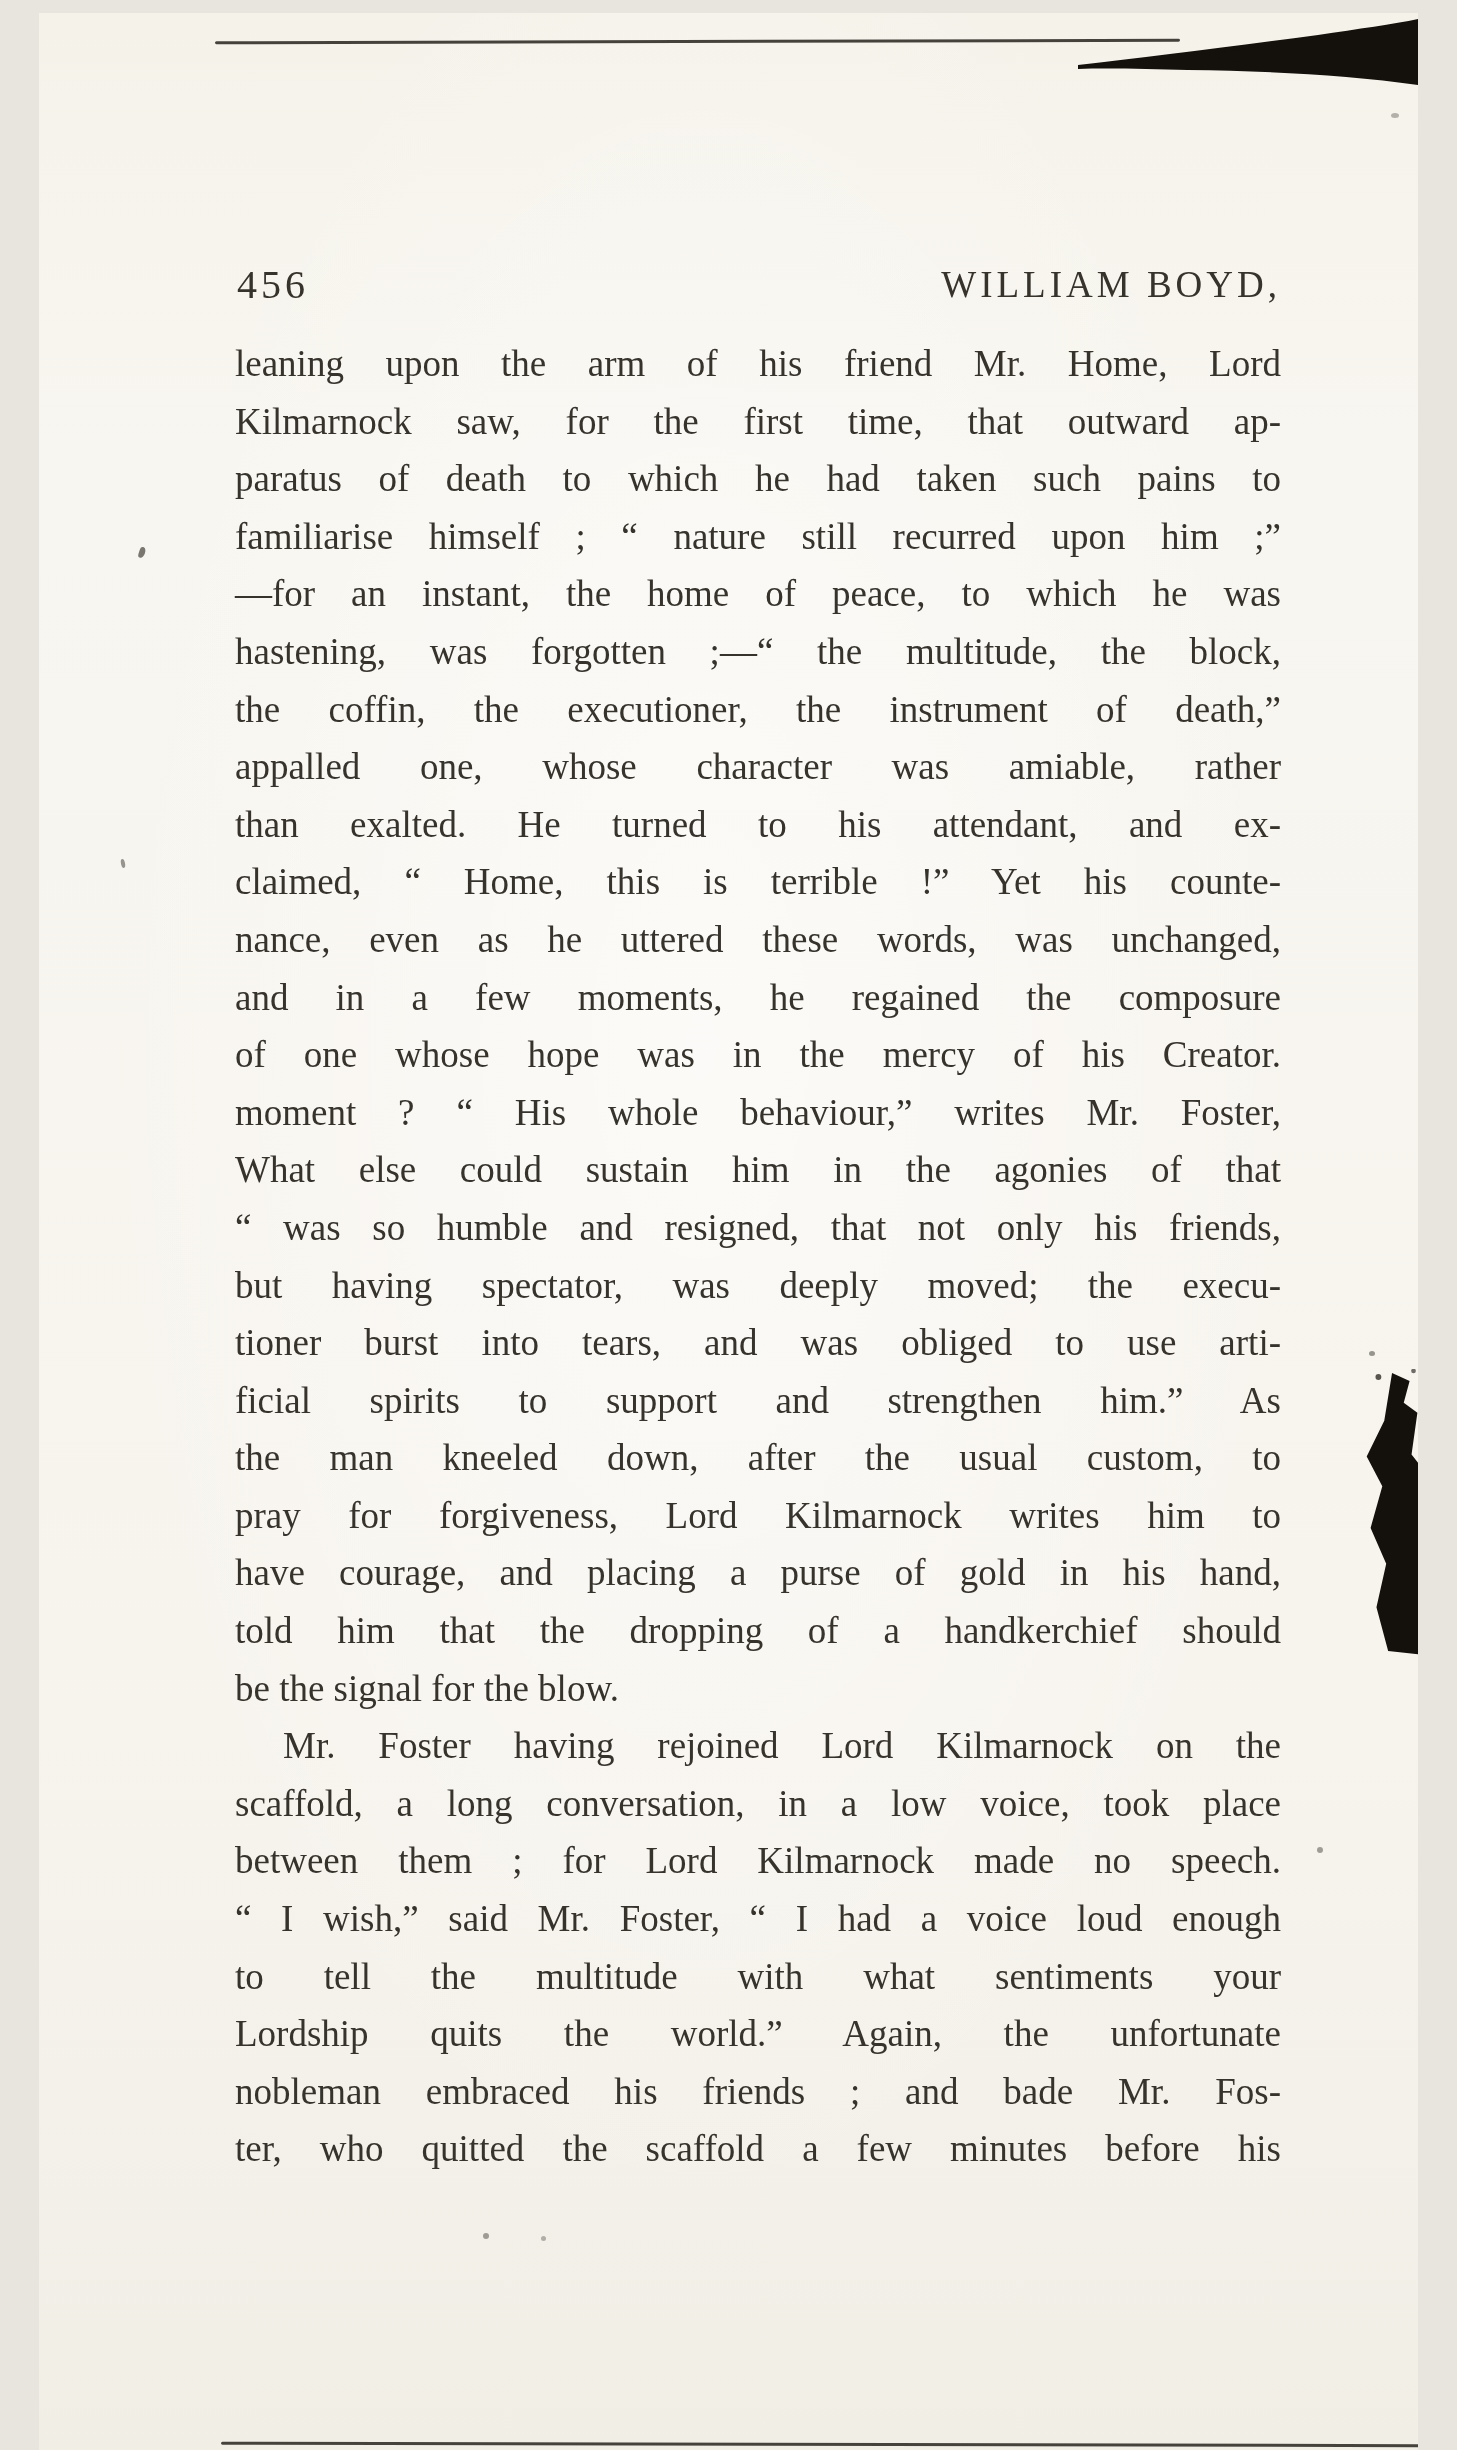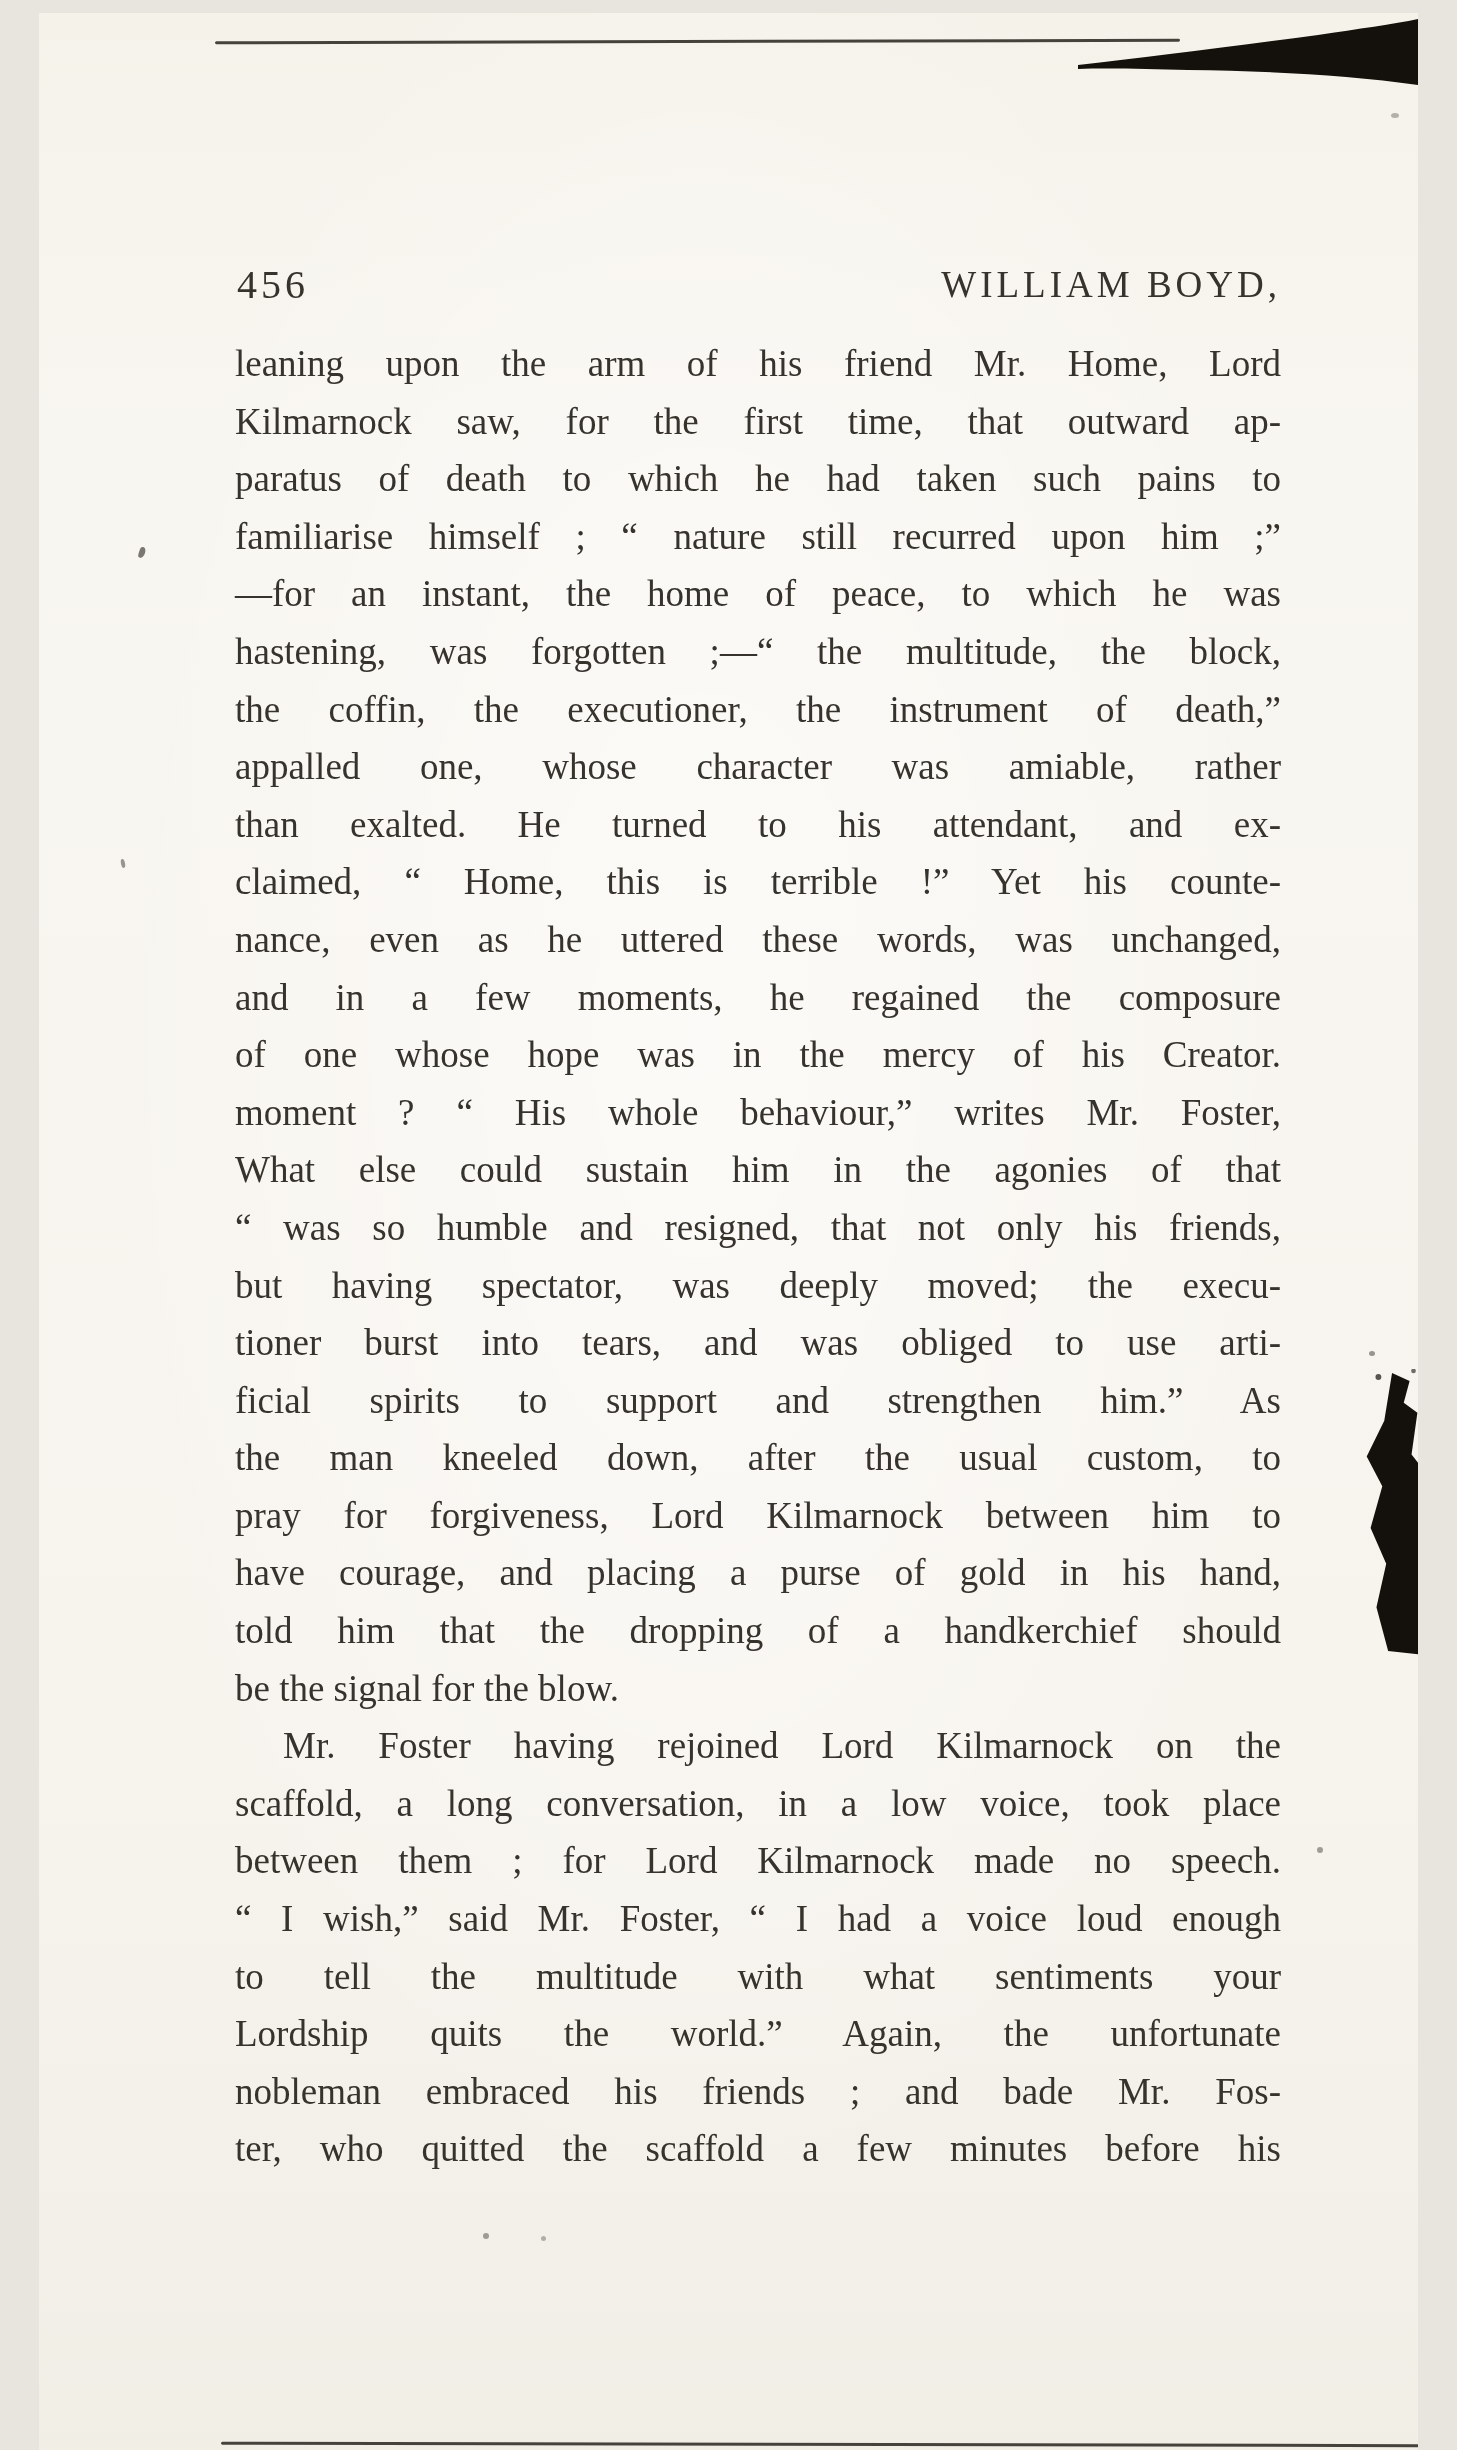--- a/index.html
+++ b/index.html
@@ -143,21 +143,21 @@
       <div class="line">nance, even as he uttered these words, was unchanged,</div>
       <div class="line">and in a few moments, he regained the composure</div>
       <div class="line">of one whose hope was in the mercy of his Creator.</div>
       <div class="line">moment ? “ His whole behaviour,” writes Mr. Foster,</div>
       <div class="line">What else could sustain him in the agonies of that</div>
       <div class="line">“ was so humble and resigned, that not only his friends,</div>
       <div class="line">but having spectator, was deeply moved; the execu-</div>
       <div class="line">tioner burst into tears, and was obliged to use arti-</div>
       <div class="line">ficial spirits to support and strengthen him.” As</div>
       <div class="line">the man kneeled down, after the usual custom, to</div>
-      <div class="line">pray for forgiveness, Lord Kilmarnock between him to</div>
+      <div class="line">pray for forgiveness, Lord Kilmarnock writes him to</div>
       <div class="line">have courage, and placing a purse of gold in his hand,</div>
       <div class="line">told him that the dropping of a handkerchief should</div>
       <div class="line flush">be the signal for the blow.</div>
       <div class="line indent">Mr. Foster having rejoined Lord Kilmarnock on the</div>
       <div class="line">scaffold, a long conversation, in a low voice, took place</div>
       <div class="line">between them ; for Lord Kilmarnock made no speech.</div>
       <div class="line">“ I wish,” said Mr. Foster, “ I had a voice loud enough</div>
       <div class="line">to tell the multitude with what sentiments your</div>
       <div class="line">Lordship quits the world.” Again, the unfortunate</div>
       <div class="line">nobleman embraced his friends ; and bade Mr. Fos-</div>

